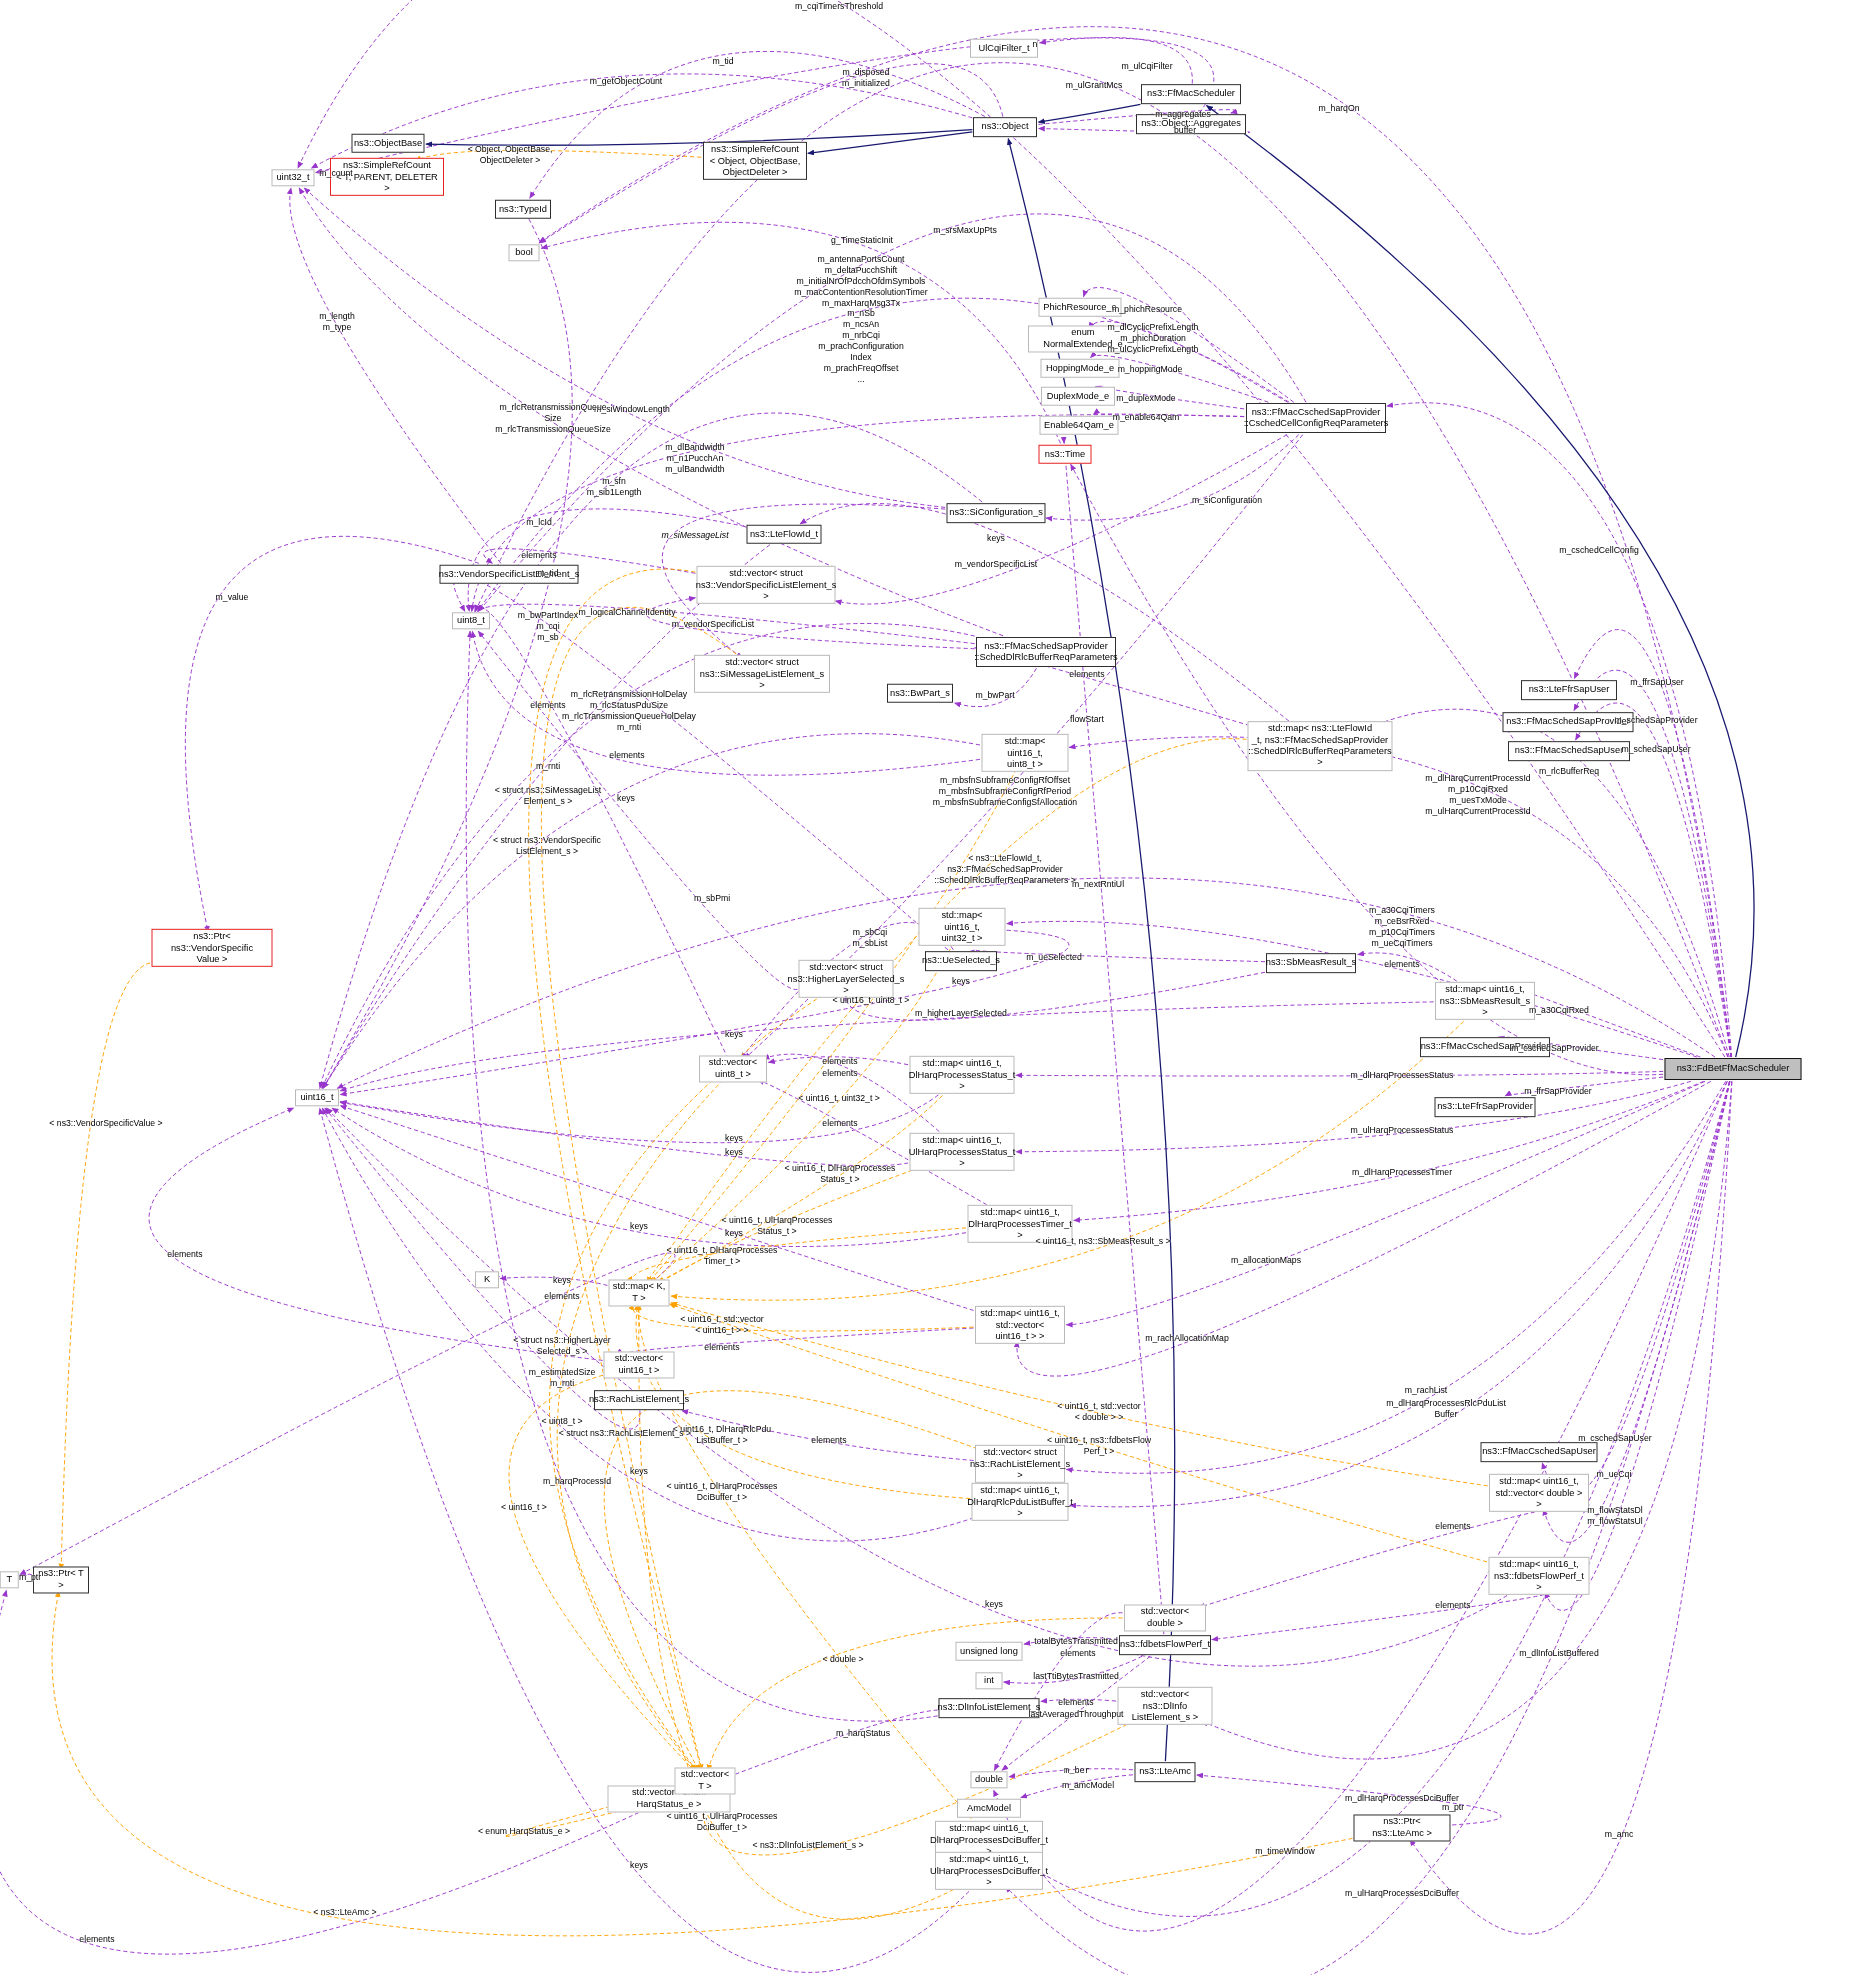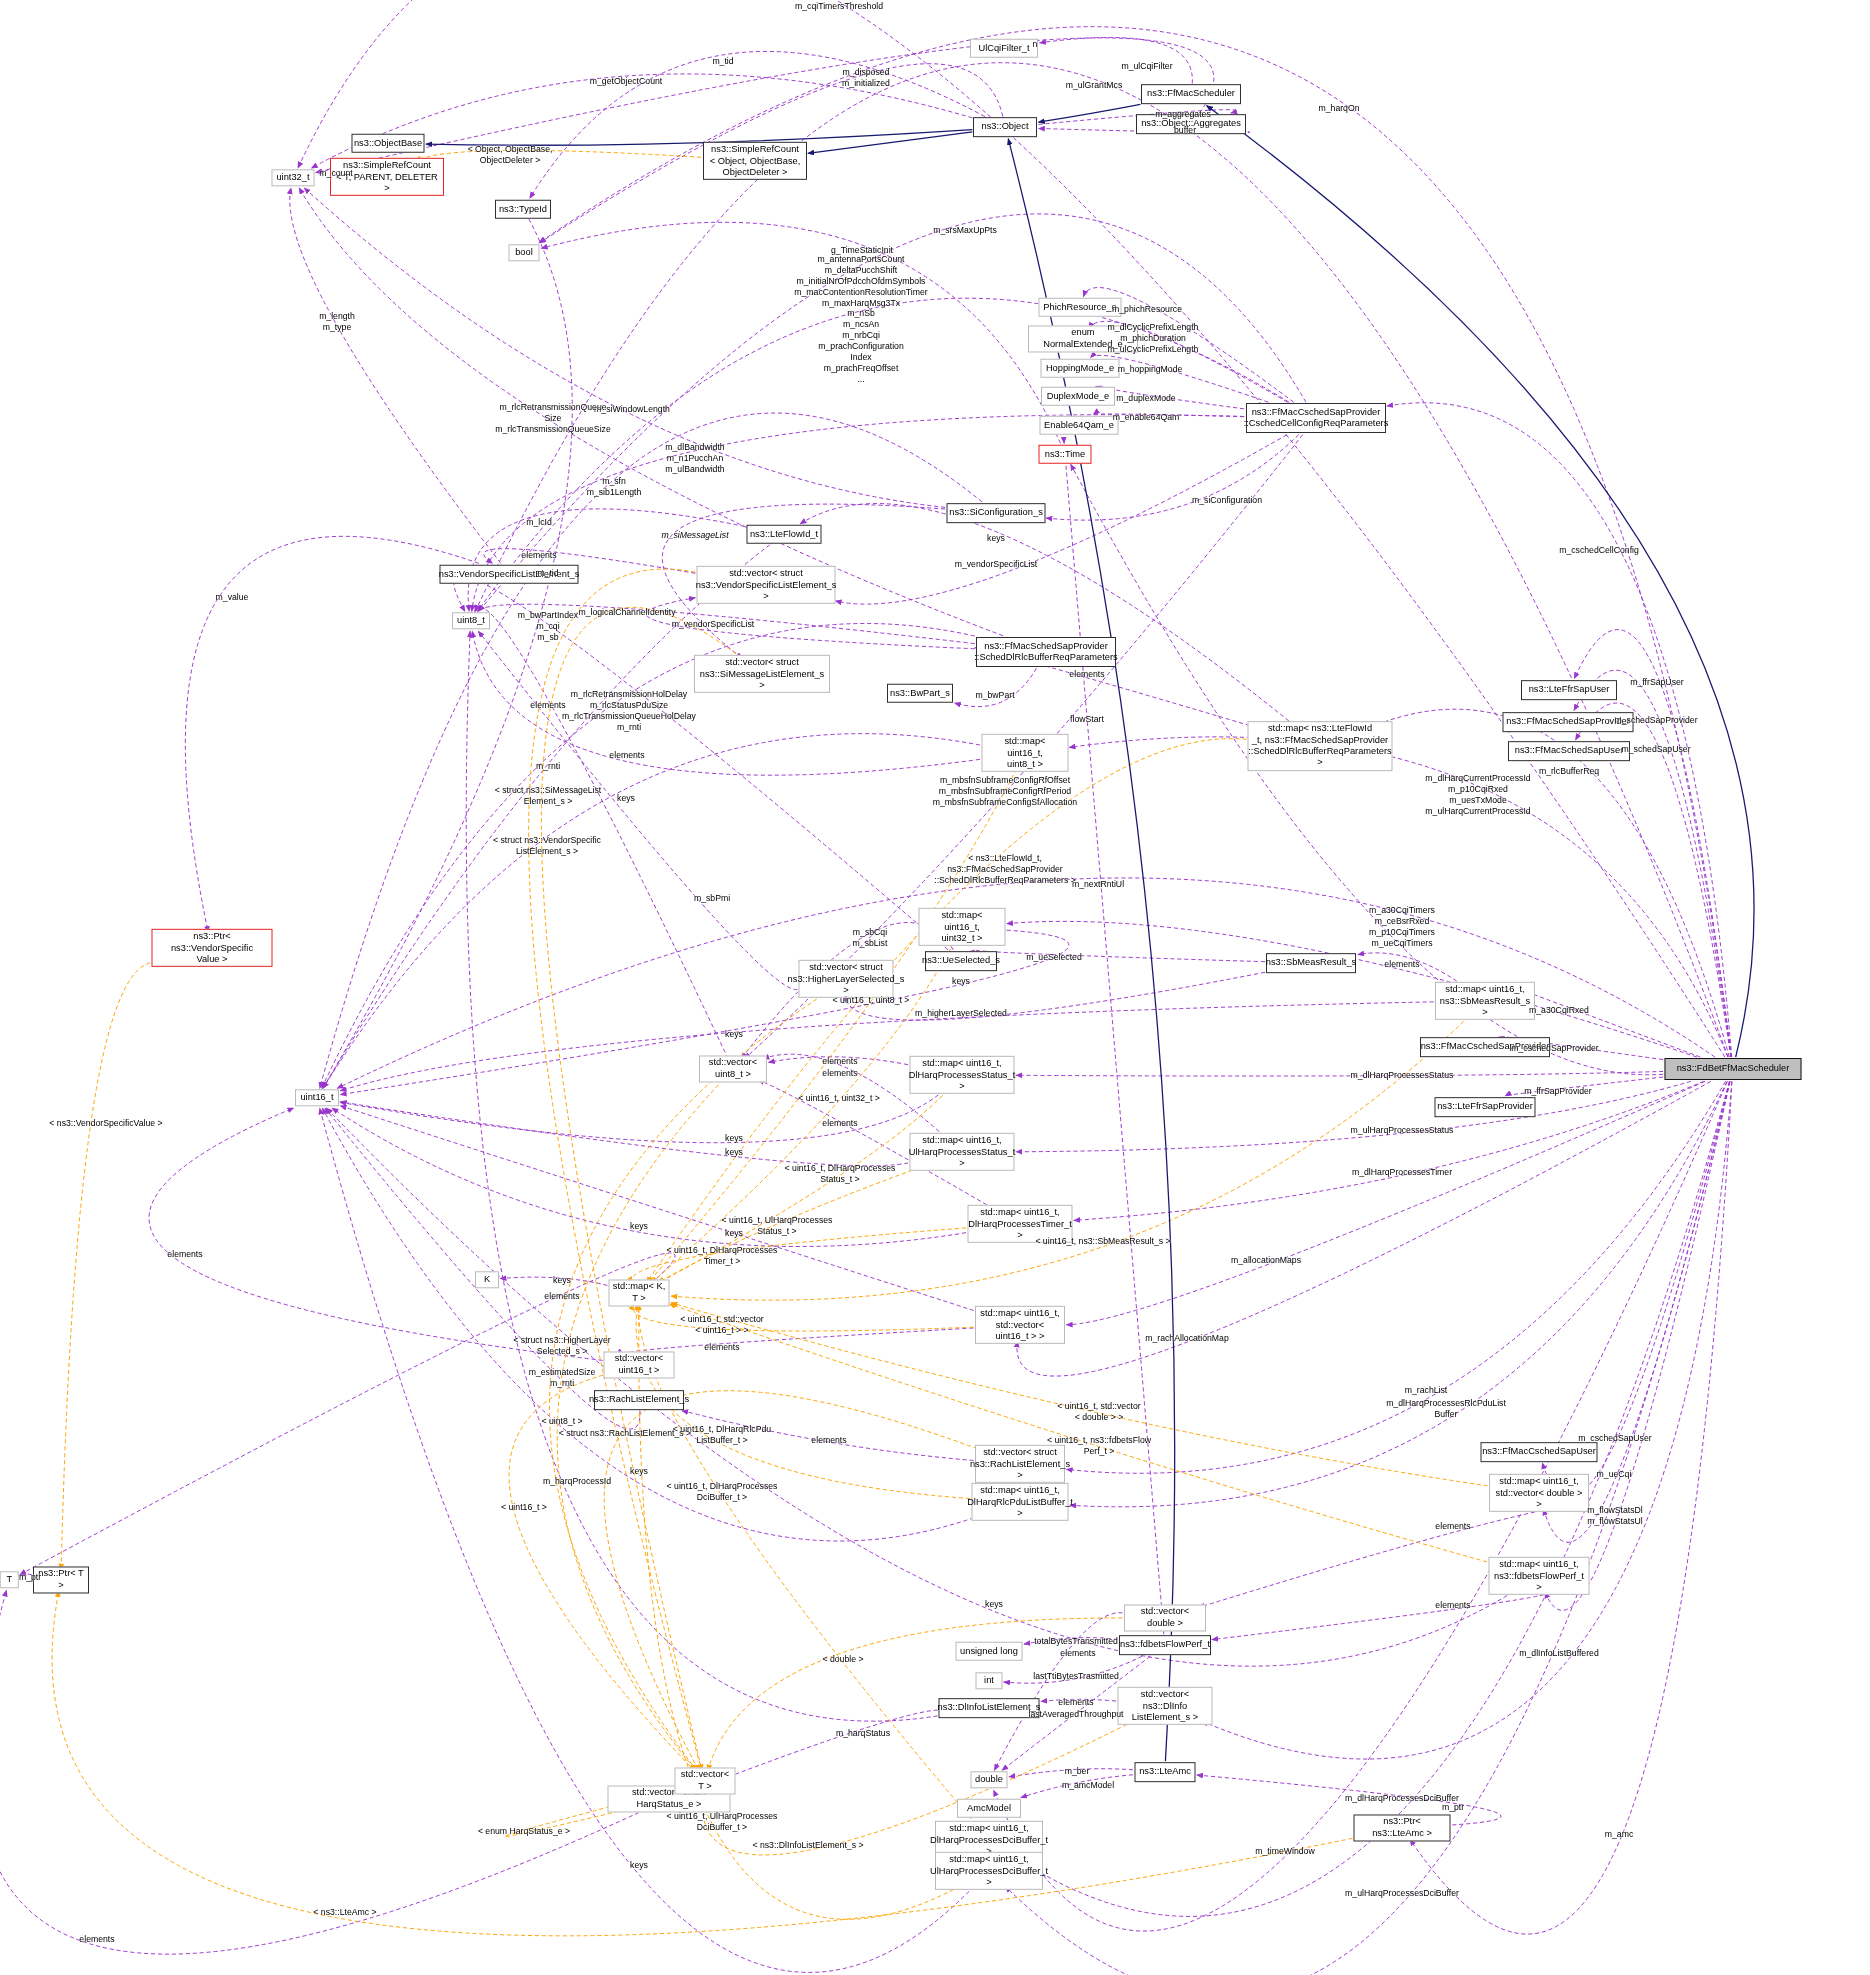--- a/index.html
+++ b/index.html
@@ -273,21 +273,21 @@
       <div class="elabel" style="left: 1147px; top: 30px; margin-top: 36px;">m_ulCqiFilter</div>
       <div class="elabel" style="left: 1183px; top: 114px;">m_aggregates</div>
       <div class="elabel" style="left: 1185px; top: 130px;">buffer</div>
       <div class="elabel" style="left: 1035px; top: 44px;">n</div>
       <div class="elabel" style="left: 626px; top: 81px;">m_getObjectCount</div>
       <div class="elabel" style="left: 723px; top: 61px;">m_tid</div>
       <div class="elabel" style="left: 866px; top: 78px;">m_disposed
 m_initialized</div>
       <div class="elabel" style="left: 336px; top: 173px;">m_count</div>
       <div class="elabel" style="left: 548px; top: 573px;">m_tid</div>
-      <div class="elabel" style="left: 862px; top: 250px;">g_TimeStaticInit</div>
+      <div class="elabel" style="left: 862px; top: 240px;">g_TimeStaticInit</div>
       <div class="elabel" style="left: 839px; top: 6.4px;">m_cqiTimersThreshold</div>
       <div class="elabel" style="left: 1094px; top: 85px;">m_ulGrantMcs</div>
       <div class="elabel" style="left: 1339px; top: 108px;">m_harqOn</div>
       <div class="elabel" style="left: 965px; top: 230px;">m_srsMaxUpPts</div>
       <div class="elabel" style="left: 861px; top: 319px;">m_antennaPortsCount
 m_deltaPucchShift
 m_initialNrOfPdcchOfdmSymbols
 m_macContentionResolutionTimer
 m_maxHarqMsg3Tx
 m_nSb
@@ -395,21 +395,21 @@
       <div class="elabel" style="left: 1453px; top: 1526px;">elements</div>
       <div class="elabel" style="left: 1453px; top: 1605px;">elements</div>
       <div class="elabel" style="left: 994px; top: 1604px;">keys</div>
       <div class="elabel" style="left: 1076px; top: 1641px;">totalBytesTransmitted</div>
       <div class="elabel" style="left: 1076px; top: 1676px;">lastTtiBytesTrasmitted</div>
       <div class="elabel" style="left: 1076px; top: 1714px;">lastAveragedThroughput</div>
       <div class="elabel" style="left: 1087px; top: 719px;">flowStart</div>
       <div class="elabel" style="left: 1078px; top: 1653px;">elements</div>
       <div class="elabel" style="left: 1076px; top: 1702px;">elements</div>
       <div class="elabel" style="left: 1559px; top: 1653px;">m_dlInfoListBuffered</div>
-      <div class="elabel" style="left: 1077px; top: 1771px;">m_ber</div>
+      <div class="elabel" style="left: 1077px; top: 1771px; font-family: Liberation Mono, monospace;">m_ber</div>
       <div class="elabel" style="left: 1076px; top: 1785px; margin-left: 12px;">m_amcModel</div>
       <div class="elabel" style="left: 1453px; top: 1807px;">m_ptr</div>
       <div class="elabel" style="left: 1619px; top: 1834px;">m_amc</div>
       <div class="elabel" style="left: 1285px; top: 1851px;">m_timeWindow</div>
       <div class="elabel" style="left: 1402px; top: 1798px;">m_dlHarqProcessesDciBuffer</div>
       <div class="elabel" style="left: 1402px; top: 1893px;">m_ulHarqProcessesDciBuffer</div>
       <div class="elabel" style="left: 863px; top: 1733px;">m_harqStatus</div>
       <div class="elabel" style="left: 577px; top: 1481px;">m_harqProcessId</div>
       <div class="elabel" style="left: 639px; top: 1865px;">keys</div>
       <div class="elabel" style="left: 30px; top: 1577px;">m_ptr</div>

